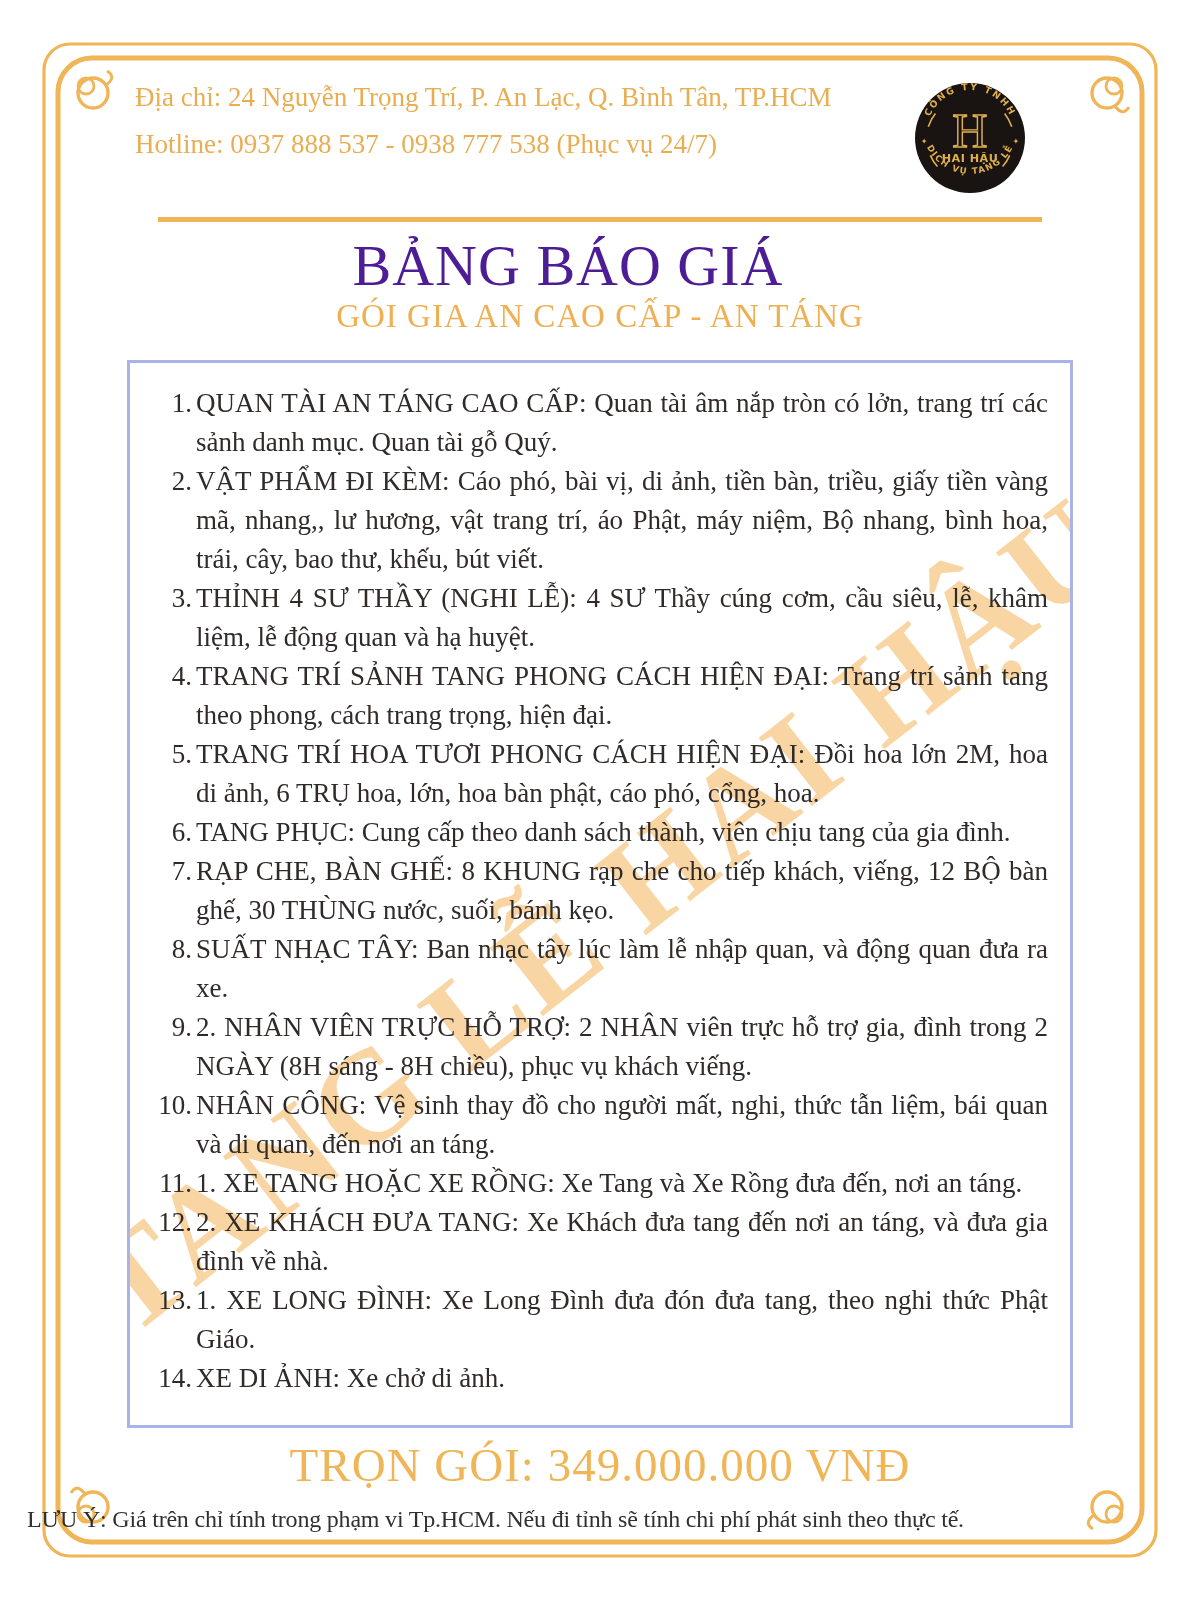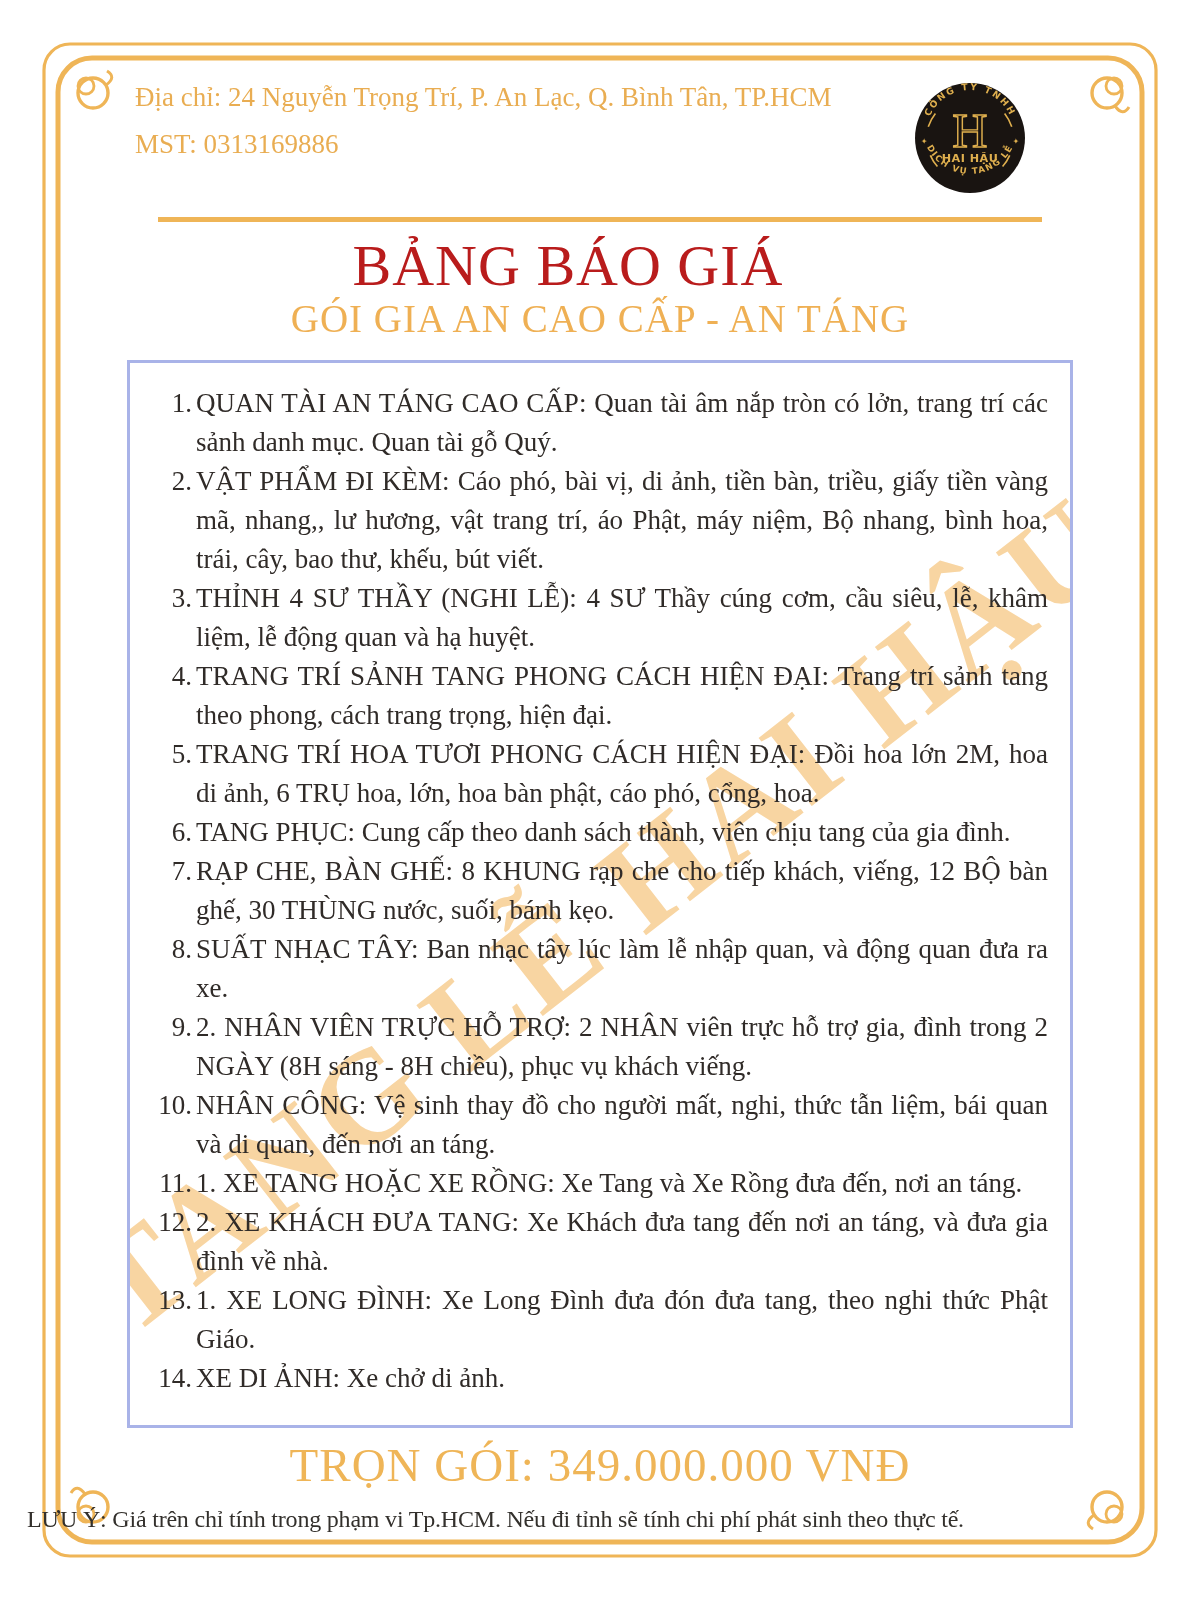--- a/index.html
+++ b/index.html
@@ -16,25 +16,25 @@
     position:absolute;left:115px;top:74px;width:780px;
     color:#e9ad52;font-size:27px;line-height:47px;margin-left:20px;
   }
   .logo-wrap{position:absolute;left:914px;top:82px;width:112px;height:112px;}
 
   .divider{position:absolute;left:158px;top:217px;width:884px;height:5px;background:#efb557;}
 
   .doc-title{
     position:absolute;left:0;top:236px;width:1136px;
     text-align:center;font-size:58px;line-height:1.05;
-    color:#b91c1c;letter-spacing:1px;
+    color:#4c1d95;letter-spacing:1px;
   }
   .doc-subtitle{
     position:absolute;left:0;top:299px;width:1200px;
-    text-align:center;font-size:39px;line-height:1.05;
+    text-align:center;font-size:33px;line-height:1.05;
     color:#efb054;letter-spacing:1px;
   }
 
   .content-box{
     position:absolute;left:127px;top:360px;width:946px;height:1068px;
     border:3px solid #a9b3e8;background:#ffffff;
     box-sizing:border-box;overflow:hidden;
   }
   .watermark{
     position:absolute;left:50%;top:52%;
@@ -82,21 +82,21 @@
   <rect x="44" y="44" width="1112" height="1512" rx="26" fill="none" stroke="#efb557" stroke-width="3.2"></rect>
   <rect x="58" y="58" width="1084" height="1484" rx="34" fill="none" stroke="#efb557" stroke-width="5"></rect>
   <use href="#knot" transform="translate(93,93)"></use>
   <use href="#knot" transform="translate(1107,93) rotate(90)"></use>
   <use href="#knot" transform="translate(1107,1507) rotate(180)"></use>
   <use href="#knot" transform="translate(93,1507) rotate(270)"></use>
 </svg>
 
 <div class="header-block">
   <div>Địa chỉ: 24 Nguyễn Trọng Trí, P. An Lạc, Q. Bình Tân, TP.HCM</div>
-  <div>MST: 0313169886</div>
+  <div>Hotline: 0937 888 537 - 0938 777 538 (Phục vụ 24/7)</div>
 </div>
 
 <div class="logo-wrap">
   <svg viewBox="0 0 110 110" width="112" height="112" xmlns="http://www.w3.org/2000/svg">
     <defs>
       <path id="arcTop" d="M 13,60 A 43,43 0 1 1 97,60" fill="none"></path>
       <path id="arcBottom" d="M 9,53 A 47,47 0 0 0 101,53" fill="none"></path>
     </defs>
     <circle cx="55" cy="55" r="54" fill="#191411"></circle>
     <path d="M 14,44 A 43,43 0 0 1 21,31" fill="none" stroke="#dfaf4e" stroke-width="1.6"></path>

